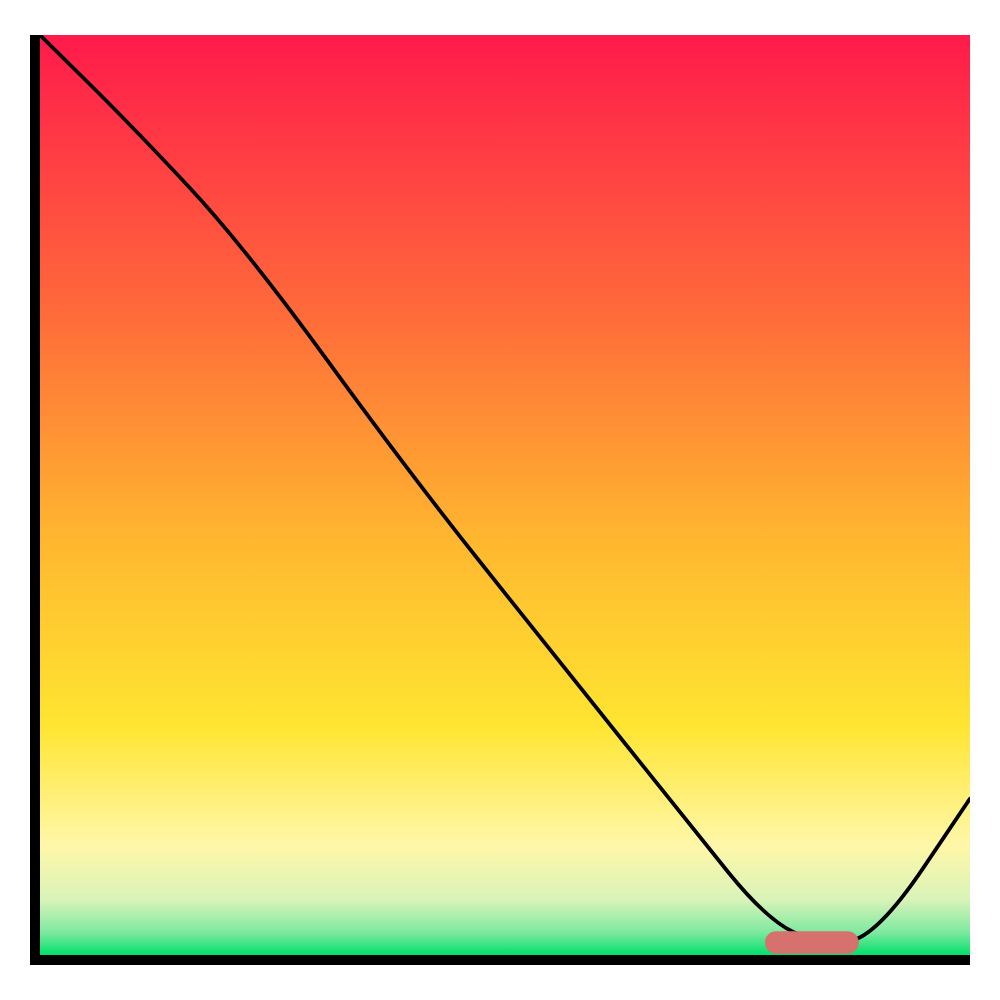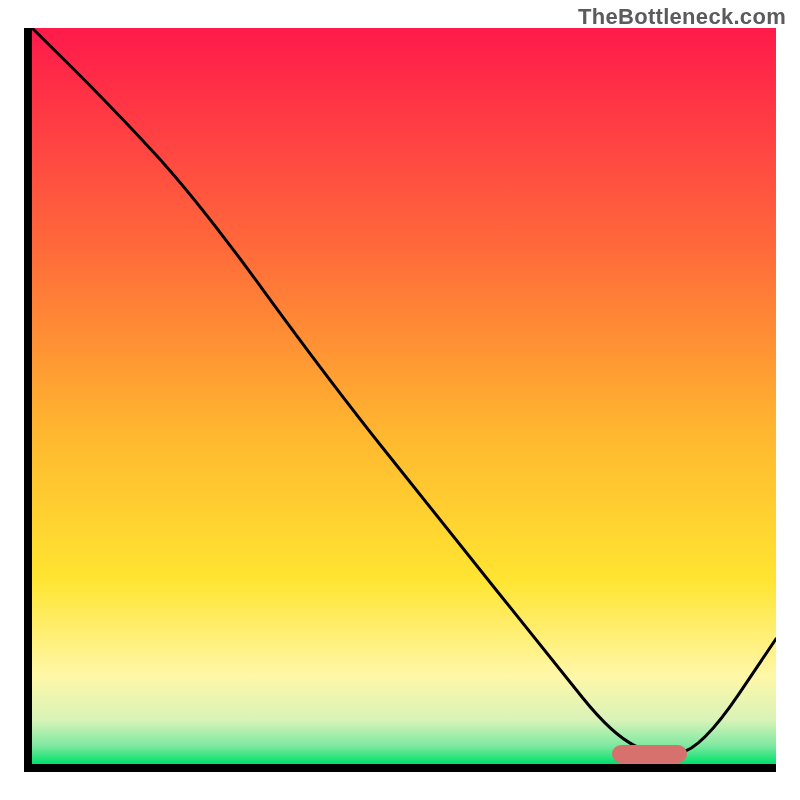--- a/index.html
+++ b/index.html
@@ -64,21 +64,20 @@
     height: 18px;
     border-radius: 10px;
     background: #d6716d;
     z-index: 12;
   }
 </style>
 </head>
 <body>
 
 <div class="container">
-  <div class="watermark">TheBottleneck.com</div>
 
   <div class="axis-left"></div>
   <div class="axis-bottom"></div>
 
   <div class="plot-area">
     <svg viewBox="0 0 744 736" preserveAspectRatio="none">
       <defs>
         <linearGradient id="bg-grad" x1="0" y1="0" x2="0" y2="1">
 
         <stop offset="0.00%" stop-color="#ff1a4b"></stop>

